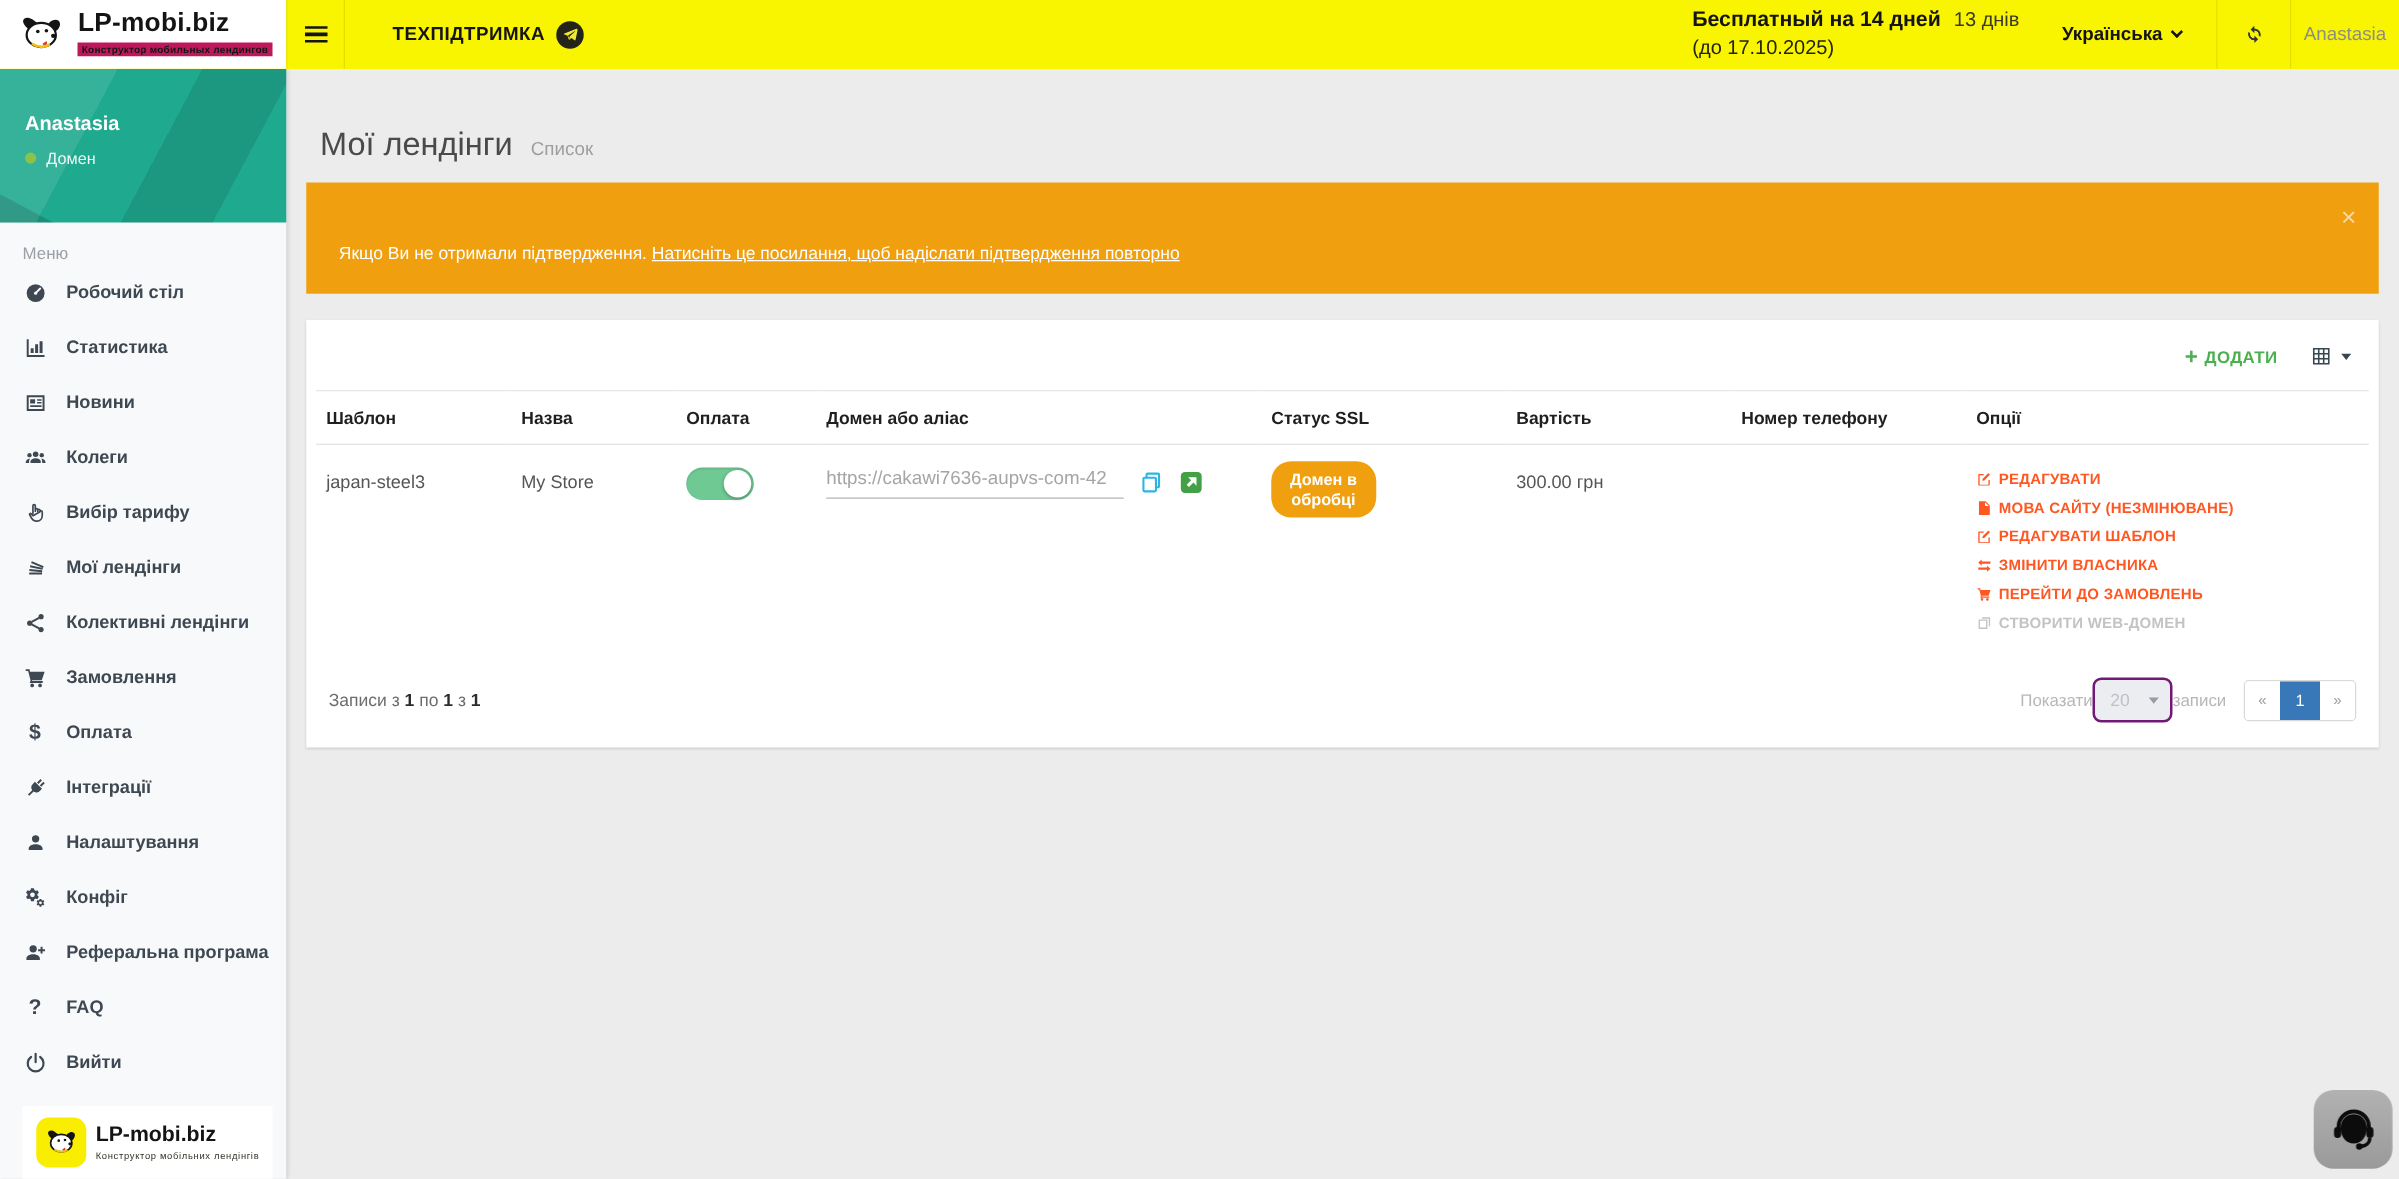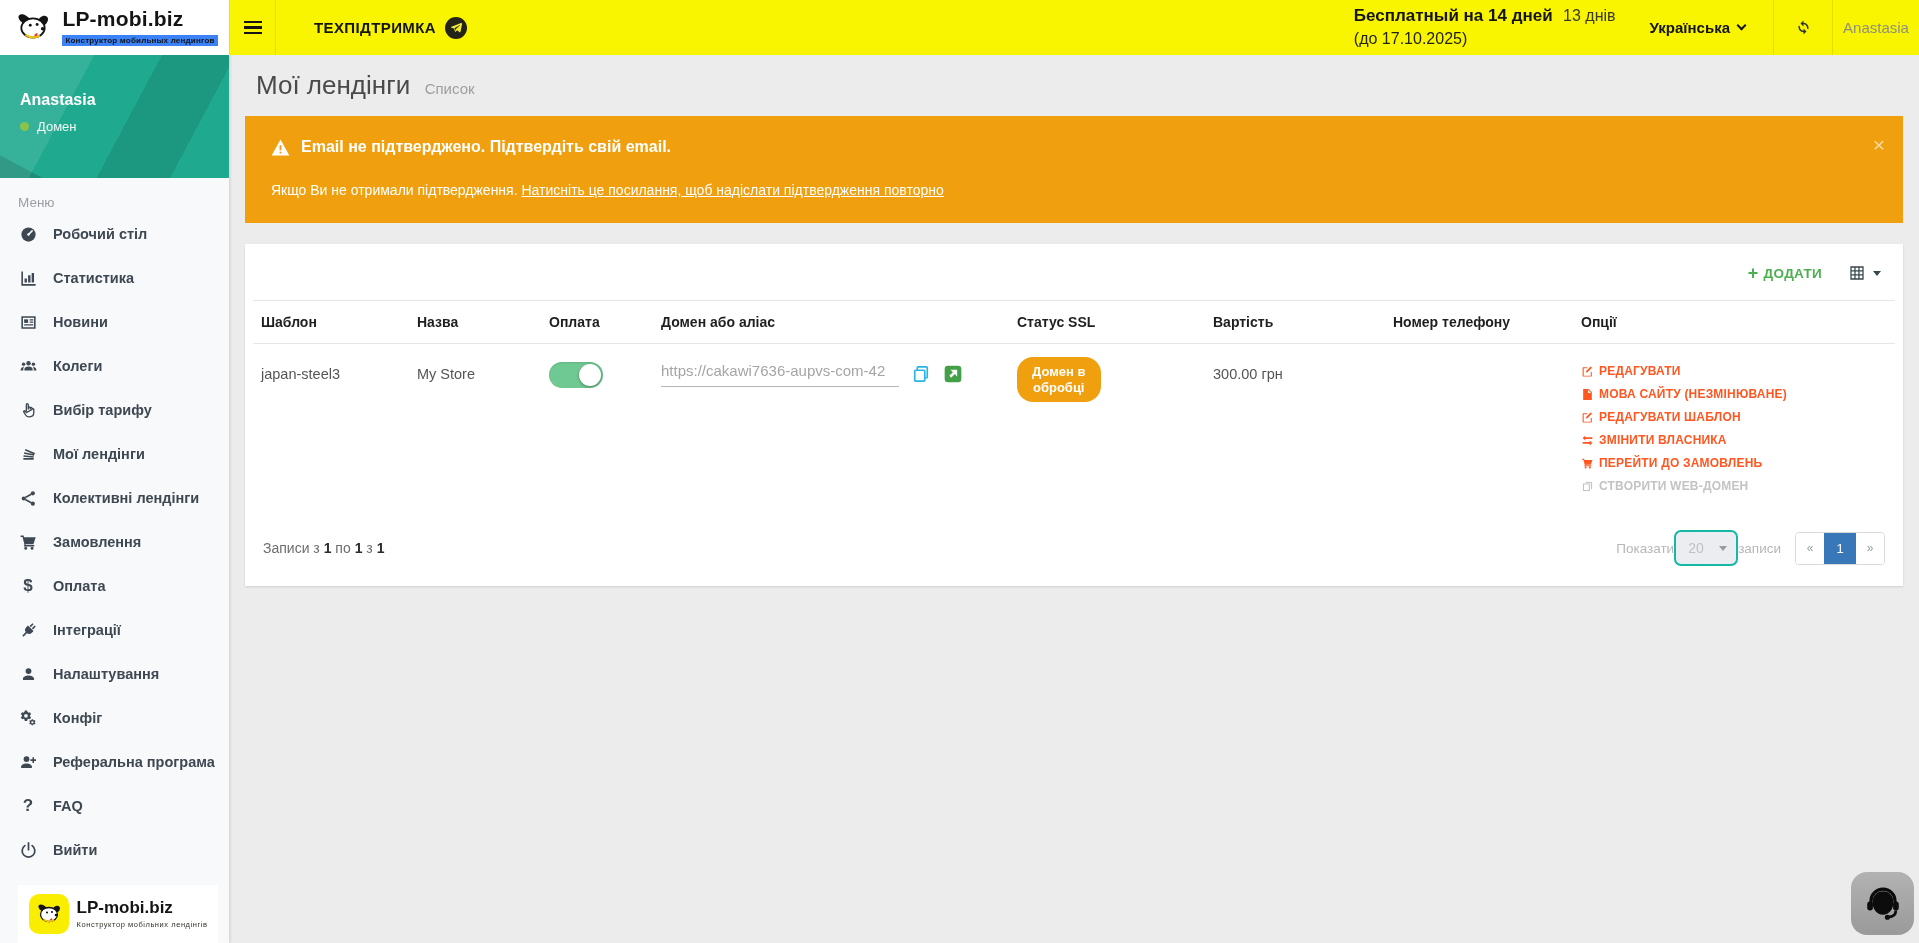--- a/index.html
+++ b/index.html
@@ -4,21 +4,21 @@
 <style>
   * { margin:0; padding:0; box-sizing:border-box; }
   html,body { width:1919px; height:943px; overflow:hidden;
     font-family:"Liberation Sans","DejaVu Sans",sans-serif; background:#ececec; }
 
   
   .header { position:fixed; top:0; left:0; width:1919px; height:55px; display:flex; z-index:20; }
   .logo-box { width:229px; height:55px; background:#fff; display:flex; align-items:center; justify-content:center; gap:7px; }
   .logo-dog { width:44px; height:34px; flex:none; }
   .logo-title { font-size:21px; font-weight:bold; color:#141414; letter-spacing:.2px; line-height:1; }
-  .logo-sub { font-size:8px; font-weight:bold; color:#141414; background:#3b82f6; padding:1px 3px; margin-top:2px; display:inline-block; letter-spacing:.2px; }
+  .logo-sub { font-size:8px; font-weight:bold; color:#141414; background:#be185d; padding:1px 3px; margin-top:2px; display:inline-block; letter-spacing:.2px; }
   .header-yellow { flex:1; background:#f9f500; display:flex; align-items:center; }
   .hamburger { width:47px; height:55px; display:flex; flex-direction:column; align-items:center; justify-content:center; gap:3px; border-left:1px solid rgba(0,0,0,.06); border-right:1px solid rgba(0,0,0,.09); cursor:pointer; }
   .hamburger i { width:18px; height:2.4px; background:#151515; display:block; }
   .support { margin-left:38px; display:flex; align-items:center; gap:9px; font-size:15px; font-weight:bold; color:#151515; letter-spacing:.4px; cursor:pointer;justify-content:flex-end; }
   .tg { width:22px; height:22px; border-radius:50%; background:#23231a; display:flex; align-items:center; justify-content:center; }
   .tg svg { width:13px; height:13px; }
   .header-right { margin-left:auto; display:flex; align-items:center; height:55px; }
   .trial { text-align:left; line-height:1.35; margin-right:26px; }
   .trial .l1 b { font-size:17px; color:#141414; }
   .trial .l1 span { font-size:16px; color:#3a3a28; margin-left:6px; }
@@ -45,21 +45,21 @@
   .sb-ic { width:20px; height:20px; display:flex; align-items:center; justify-content:center; flex:none; color:#3e4852; }
   .sb-ic svg { width:19px; height:19px; }
   .tic { font-size:17px; font-weight:bold; color:#3e4852; }
   .sb-logo-card { position:absolute; left:18px; right:11px; bottom:0; height:58px; background:#fff; display:flex; align-items:center; justify-content:center; gap:8px; }
   .sb-logo-sq { width:40px; height:40px; background:#f9ee00; border-radius:10px; display:flex; align-items:center; justify-content:center; flex:none; }
   .sb-logo-sq svg { width:32px; height:25px; }
   .sb-logo-title { font-size:17px; font-weight:bold; color:#141414; line-height:1.1; }
   .sb-logo-sub { font-size:7.5px; color:#33332a; letter-spacing:.55px; margin-top:2px; }
 
   
-  .main { margin-left:229px; padding-top:53px; }
+  .main { margin-left:229px; padding-top:83px; }
   .page-head { padding:17px 27px 13px; }
   .page-title { font-size:26px; color:#4a4a4a; font-weight:normal; display:inline; }
   .page-sub { font-size:15px; color:#9e9e9e; margin-left:10px; }
 
   .alert { margin:2px 16px 0; background:#f0a00f; color:#fff; padding:22px 26px 25px; position:relative; }
   .alert-l1 { display:flex; align-items:center; gap:11px; font-size:16px; font-weight:bold; }
   .warn-ic { width:19px; height:17px; flex:none; }
   .alert-l2 { margin-top:26px; font-size:14px; }
   .alert-l2 a { color:#fff; text-decoration:underline; cursor:pointer; }
   .alert-close { position:absolute; top:18px; right:18px; font-size:21px; line-height:1; color:rgba(255,255,255,.62); cursor:pointer; }
@@ -84,21 +84,21 @@
   .badge-ssl { display:inline-block; background:#f0a00f; color:#fff; font-size:13px; font-weight:bold; text-align:center; line-height:1.2; padding:7px 15px; border-radius:16px; margin-top:-5px; }
   .opt-link { display:flex; align-items:center; gap:5px; color:#ff5722; font-size:12px; font-weight:bold; margin-bottom:9px; cursor:pointer; letter-spacing:.2px; }
   .opt-link svg { width:13px; height:13px; flex:none; }
   .opt-link.disabled { color:#c3c3c3; cursor:default; }
 
   .card-footer { display:flex; justify-content:space-between; align-items:center; padding:14px 10px 8px; }
   .records { font-size:14px; color:#6d6d6d; }
   .records b { color:#2c2c2c; }
   .footer-right { display:flex; align-items:center; }
   .muted-label { font-size:13.5px; color:#b7b7b7; }
-  .page-size { width:64px; height:36px; background:#ebedf0; border:2px solid #14b8a6; border-radius:7px; display:flex; align-items:center; justify-content:space-between; padding:0 9px 0 12px; color:#c0c0c8; font-size:14px; cursor:default; }
+  .page-size { width:64px; height:36px; background:#ebedf0; border:2px solid #701a75; border-radius:7px; display:flex; align-items:center; justify-content:space-between; padding:0 9px 0 12px; color:#c0c0c8; font-size:14px; cursor:default; }
   .page-size .caret-down { border-top-color:#9a9aa2; }
   .pager { display:flex; border:1px solid #d9d9d9; border-radius:4px; overflow:hidden; margin-left:14px; }
   .pager .pg { width:28px; height:31px; display:flex; align-items:center; justify-content:center; font-size:12px; color:#9aa0a6; background:#fff; cursor:pointer; }
   .pager .pg.active { width:32px; background:#3878b8; color:#fff; font-size:13px; }
 
   .chat-widget { position:fixed; right:5px; bottom:8px; width:63px; height:63px; border-radius:16px;
     background:linear-gradient(180deg,#b2b2b2,#9a9a9a); display:flex; align-items:center; justify-content:center; cursor:pointer; z-index:30; }
   .chat-widget svg { width:44px; height:44px; }
 </style>
 </head>
@@ -318,28 +318,20 @@
   </div>
 </div>
 
 <div class="main">
   <div class="page-head">
     <h1 class="page-title">Мої лендінги</h1>
     <span class="page-sub">Список</span>
   </div>
 
   <div class="alert">
-    <div class="alert-l1">
-      <svg class="warn-ic" viewBox="0 0 24 22">
-          <path fill="#fff" d="M12 .8.6 21.2h22.8z"></path>
-          <rect x="10.8" y="8" width="2.4" height="6.6" fill="#f0a00f"></rect>
-          <rect x="10.8" y="16.4" width="2.4" height="2.4" fill="#f0a00f"></rect>
-        </svg>
-      <span>Email не підтверджено. Підтвердіть свій email.</span>
-    </div>
     <div class="alert-l2">
       <span>Якщо Ви не отримали підтвердження. </span><a>Натисніть це посилання, щоб надіслати підтвердження повторно</a>
     </div>
     <span class="alert-close">×</span>
   </div>
 
   <div class="card">
     <div class="card-toolbar">
       <span class="add-link">
         <span class="plus">+</span>

